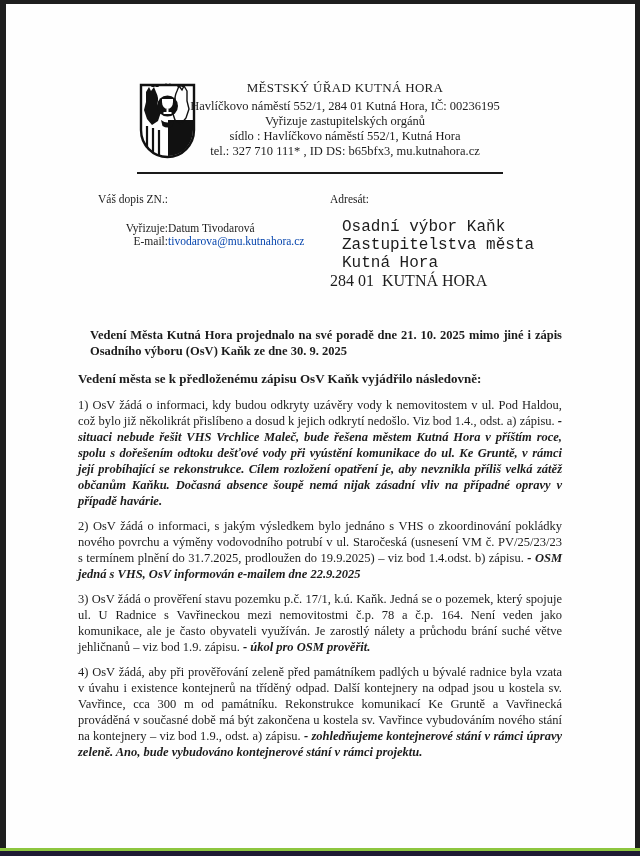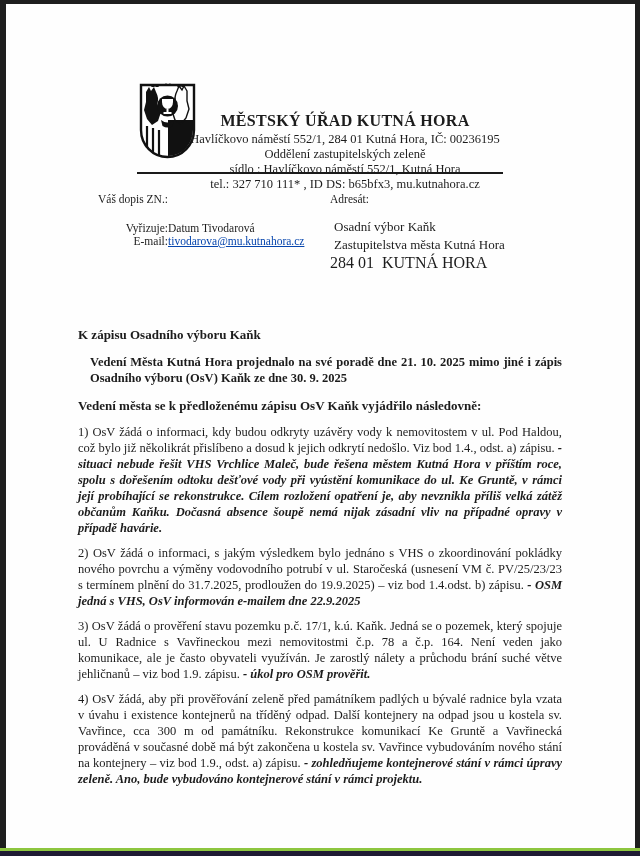--- a/index.html
+++ b/index.html
@@ -24,47 +24,46 @@
 
   
   .coat {
     position: absolute; left: 138px; top: 82px; width: 59px; height: 80px;
   }
   .header-text {
     position: absolute; left: 150px; top: 78px; width: 390px;
     text-align: center;
   }
   .header-title {
-    font-size: 16px; font-weight: bold; line-height: 20px; letter-spacing: 0.3px;
+    font-size: 13px; font-weight: normal; line-height: 20px; letter-spacing: 0.3px;
     margin-bottom: 1px;
-    margin-top: 33px;
   }
   .header-line { font-size: 12.5px; line-height: 15px; }
 
   .header-rule {
     position: absolute; left: 137px; top: 172px; width: 366px; height: 2px;
     background: #1a1a1a;
   }
 
   
   .meta-left {
     position: absolute; left: 78px; top: 193px; width: 240px;
     font-size: 11.5px; line-height: 13px;
   }
   .meta-row { display: flex; text-align: right; }
   .meta-label { width: 90px; flex: 0 0 90px; }
   .meta-gap { height: 16px; }
-  a.email-link { color: #0645ad; text-decoration: underline; cursor: pointer; }
+  a.email-link { color: #0645ad; cursor: pointer; }
 
   
   .meta-right {
     position: absolute; left: 330px; top: 193px; width: 230px;
     font-size: 11.5px; line-height: 13px;
   }
-  .addressee-lines { margin-top: 12px; margin-left: 4px; font-size: 13px; line-height: 18px; }
+  .addressee-lines { margin-top: 12px; margin-left: 12px; font-size: 16px; line-height: 18px; font-family: Liberation Mono, monospace; }
   .addressee-city { margin-top: 2px; font-size: 16px; white-space: pre; font-family: Liberation Serif, serif; }
 
   
   .body-text {
     position: absolute; left: 78px; top: 327px; width: 484px;
     font-size: 12.5px; line-height: 16px; text-align: justify;
   }
   .subject { font-size: 13px; font-weight: bold; margin: 0 0 11px 0; text-align: left; }
   .intro { margin: 0 0 12px 12px; font-weight: bold; }
   .statement { font-size: 13px; font-weight: bold; margin: 0 0 10px 0; text-align: left; }
@@ -96,21 +95,21 @@
       <circle cx="29.5" cy="24" r="10.5" fill="#111111"></circle>
       <path d="M24 17 h11 v3 a5.5 7 0 0 1 -11 0 Z M28.5 26 h2 v4 h-2 Z M25.5 30 h8 v2 h-8 Z" fill="#ffffff"></path>
       <path d="M23 38 q6.5 5 13 0 l-1.5 6 q-5 3 -10 0 Z" fill="#111111"></path>
       <path d="M13 5 l2 -3 2 3 2 -3 2 3 z M26 4 l2 -3 2 3 2 -3 1.6 3 z M39 5 l2 -3 2 3 2 -3 2 3 z" fill="#111111"></path>
     </svg>
   </div>
 
   <div class="header-text">
     <div class="header-title">MĚSTSKÝ ÚŘAD KUTNÁ HORA</div>
     <div class="header-line">Havlíčkovo náměstí 552/1, 284 01 Kutná Hora, IČ: 00236195</div>
-    <div class="header-line">Oddělení zastupitelských zeleně</div>
+    <div class="header-line">Vyřizuje zastupitelských orgánů</div>
     <div class="header-line">sídlo : Havlíčkovo náměstí 552/1, Kutná Hora</div>
     <div class="header-line">tel.:  327 710 111* , ID DS: b65bfx3, mu.kutnahora.cz</div>
   </div>
 
   <div class="header-rule"></div>
 
   <div class="meta-left">
     <div class="meta-row">
       <span class="meta-label">Váš dopis ZN.:</span>
       <span class="meta-value"></span>
@@ -129,21 +128,20 @@
   <div class="meta-right">
     <div>Adresát:</div>
     <div class="addressee-lines">
       <div>Osadní výbor Kaňk</div>
       <div>Zastupitelstva města Kutná Hora</div>
     </div>
     <div class="addressee-city">284 01  KUTNÁ HORA</div>
   </div>
 
   <div class="body-text">
-    <div class="subject">K zápisu Osadního výboru Kaňk</div>
     <p class="intro">Vedení Města Kutná Hora projednalo na své poradě dne 21. 10. 2025 mimo jiné i zápis Osadního výboru (OsV) Kaňk ze dne 30. 9. 2025</p>
     <div class="statement">Vedení města se k předloženému zápisu OsV Kaňk vyjádřilo následovně:</div>
 
     <p class="para">
       <span>1) OsV žádá o informaci, kdy budou odkryty uzávěry vody k nemovitostem v ul. Pod Haldou, což bylo již několikrát přislíbeno a dosud k jejich odkrytí nedošlo. Viz bod 1.4., odst. a) zápisu.</span>
       <span class="response">- situaci nebude řešit VHS Vrchlice Maleč, bude řešena městem Kutná Hora v příštím roce, spolu s dořešením odtoku dešťové vody při vyústění komunikace do ul. Ke Gruntě, v rámci její probíhající se rekonstrukce. Cílem rozložení opatření je, aby nevznikla příliš velká zátěž občanům Kaňku. Dočasná absence šoupě nemá nijak zásadní vliv na případné opravy v případě havárie.</span>
     </p>
     <p class="para">
       <span>2) OsV žádá o informaci, s jakým výsledkem bylo jednáno s VHS o zkoordinování pokládky nového povrchu a výměny vodovodního potrubí v ul. Staročeská (usnesení VM č. PV/25/23/23 s termínem plnění do 31.7.2025, prodloužen do 19.9.2025) – viz bod 1.4.odst. b) zápisu.</span>
       <span class="response">- OSM jedná s VHS, OsV informován e-mailem dne 22.9.2025</span>

